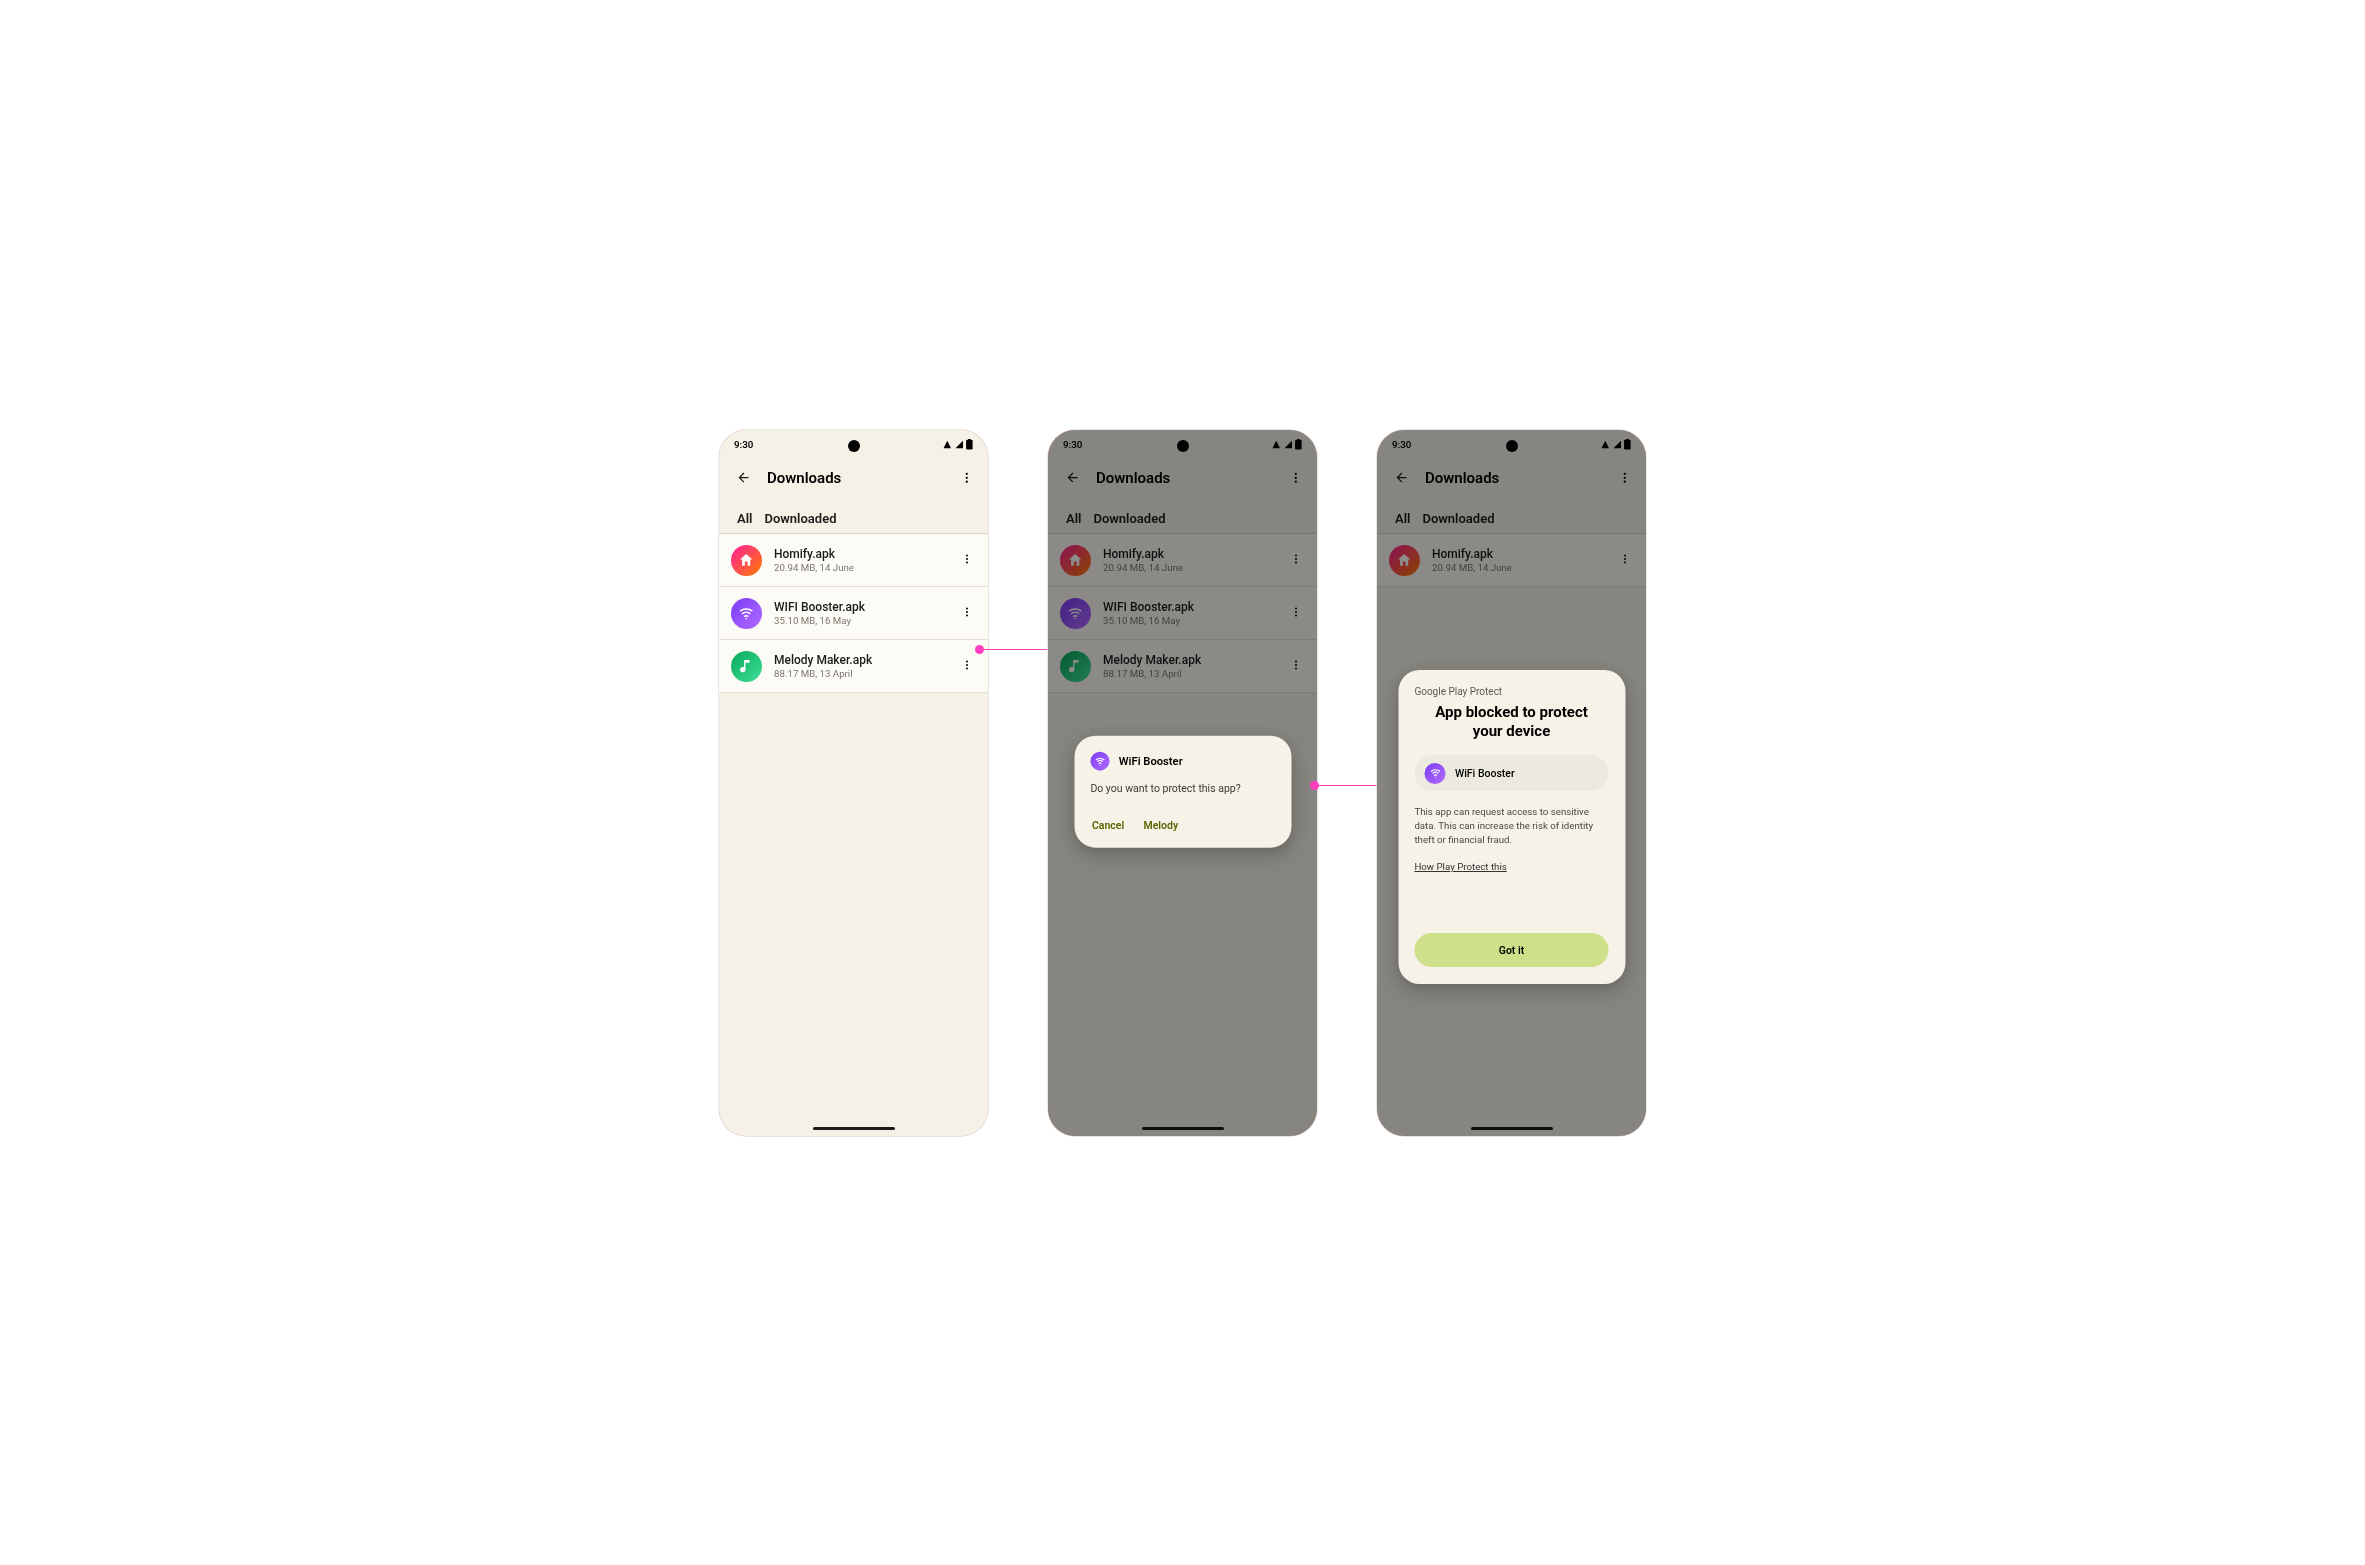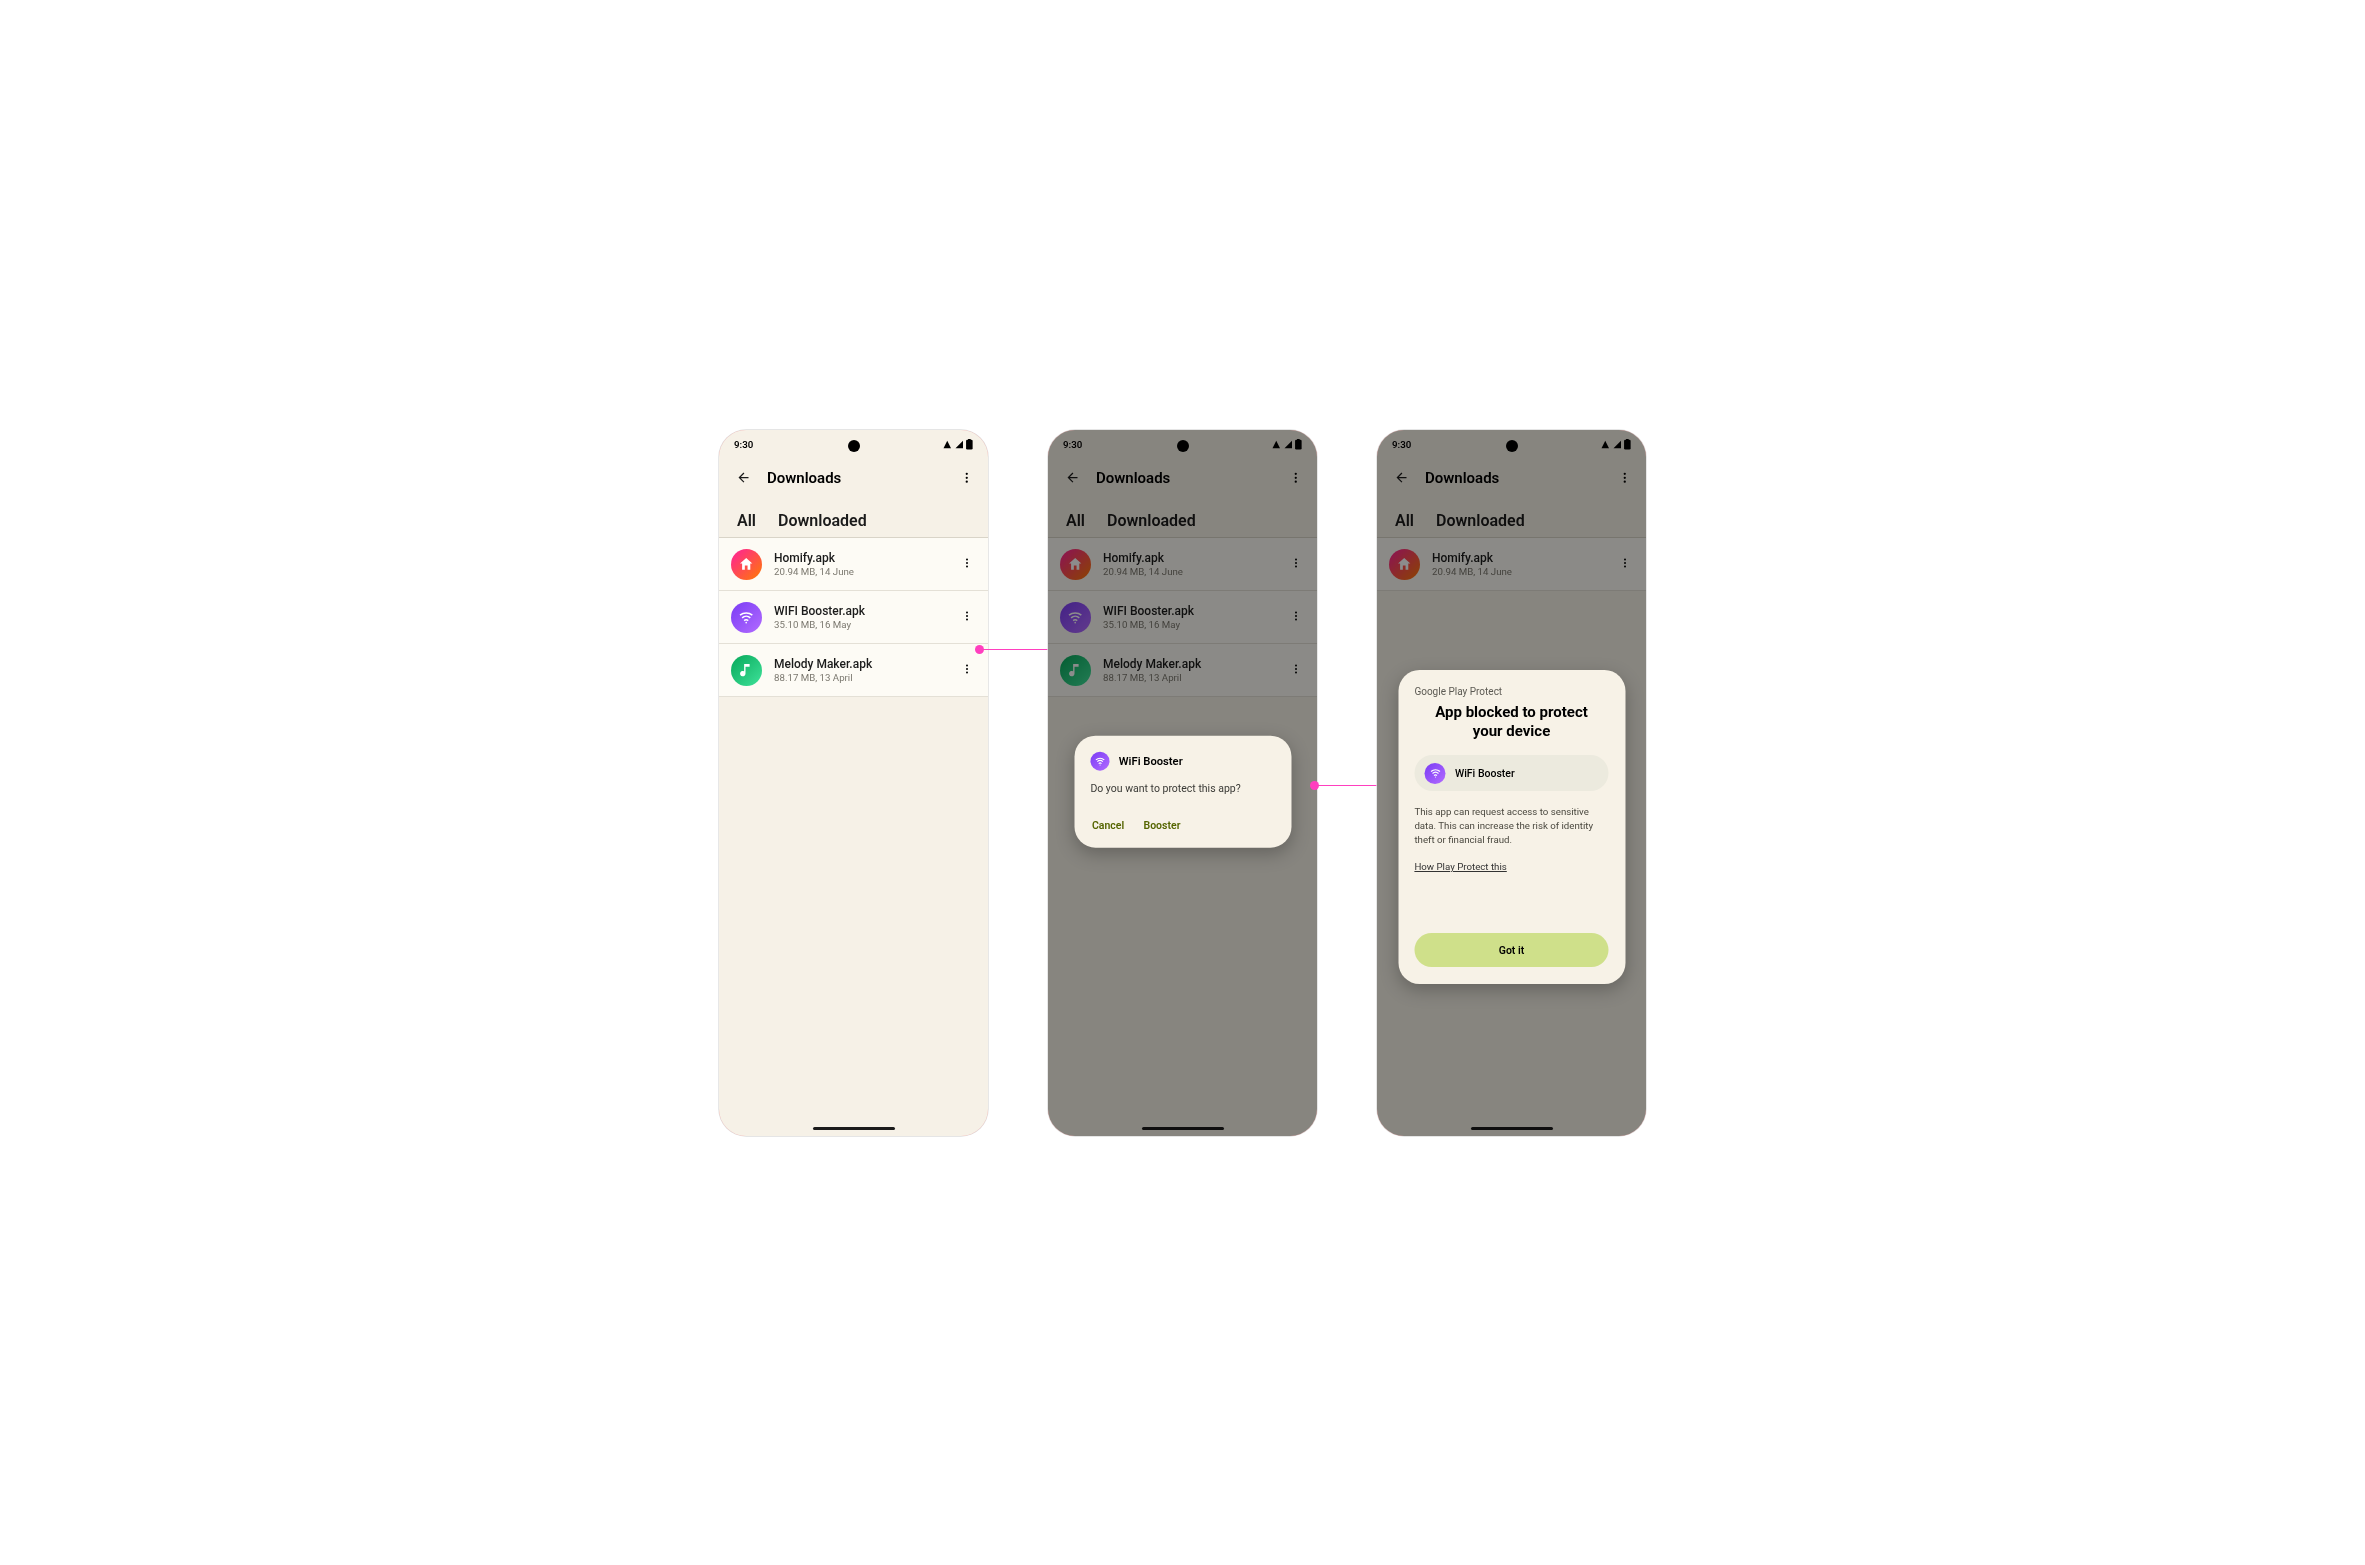--- a/index.html
+++ b/index.html
@@ -45,21 +45,21 @@
     z-index: 50;
   }
   .status-icons { display: flex; gap: 1.5px; align-items: center; }
   .app-bar {
     display: flex; align-items: center; gap: 12px;
     padding: 6px 9px 13.5px 12px;
   }
   .app-bar .title { font-size: 15px; font-weight: 600; flex: 1; }
   .icon-btn { width: 24px; height: 24px; display: flex; align-items: center; justify-content: center; border-radius: 50%; cursor: pointer; }
   .tabs {
-    display: flex; gap: 22px; padding: 0 18px 0 18px; font-size: 16px; font-weight: 600;
+    display: flex; gap: 12px; padding: 0 18px 0 18px; font-size: 13px; font-weight: 600;
     border-bottom: 0.7px solid #d9d4c8;
   }
   .tab { padding: 7.5px 0; color: #1b1b1b; cursor: pointer; }
   .list { background: #fdfbf5; }
   .row {
     display: flex; align-items: center; gap: 12px;
     padding: 10.5px 12px;
     border-bottom: 0.7px solid #e4e0d6;
     cursor: pointer;
   }
@@ -333,21 +333,21 @@
               <path d="M6 13a9 9 0 0112 0"></path>
               <path d="M9 17a4.5 4.5 0 016 0"></path>
               <circle cx="12" cy="20" r="1.2" fill="#fff" stroke="none"></circle>
             </svg>
           </span>
         <span class="app-title">WiFi Booster</span>
       </div>
       <div class="body">Do you want to protect this app?</div>
       <div class="actions">
         <span>Cancel</span>
-        <span>Booster</span>
+        <span>Melody</span>
       </div>
     </div>
   </div>
 
   <div class="arrow arrow2"></div>
 
   <div class="phone dimmed">
     <div class="camera-hole"></div>
     <div class="phone-content">
       <div class="status-bar">

